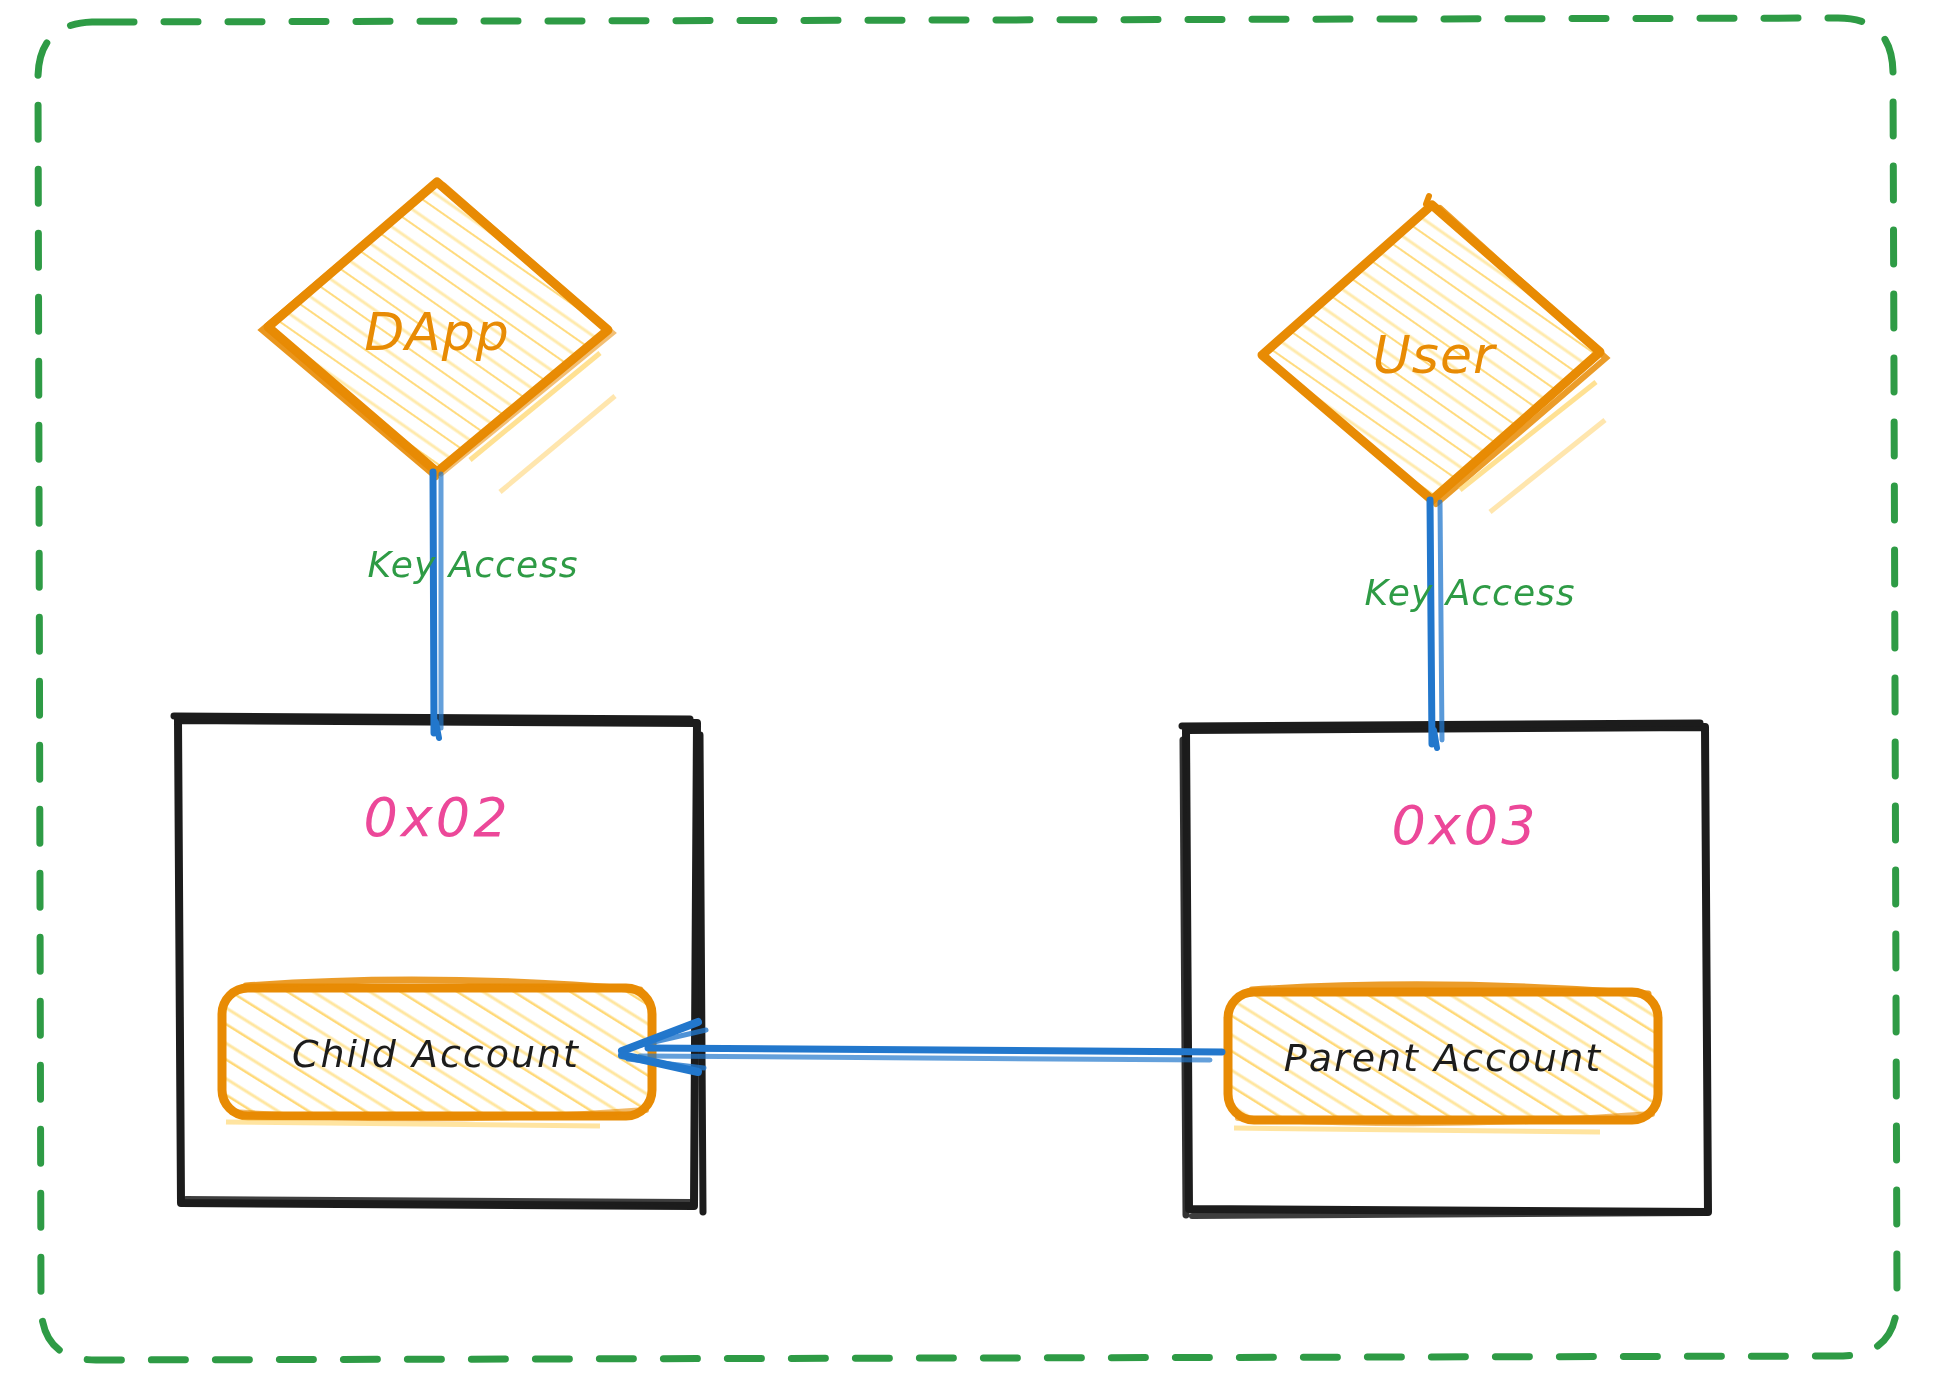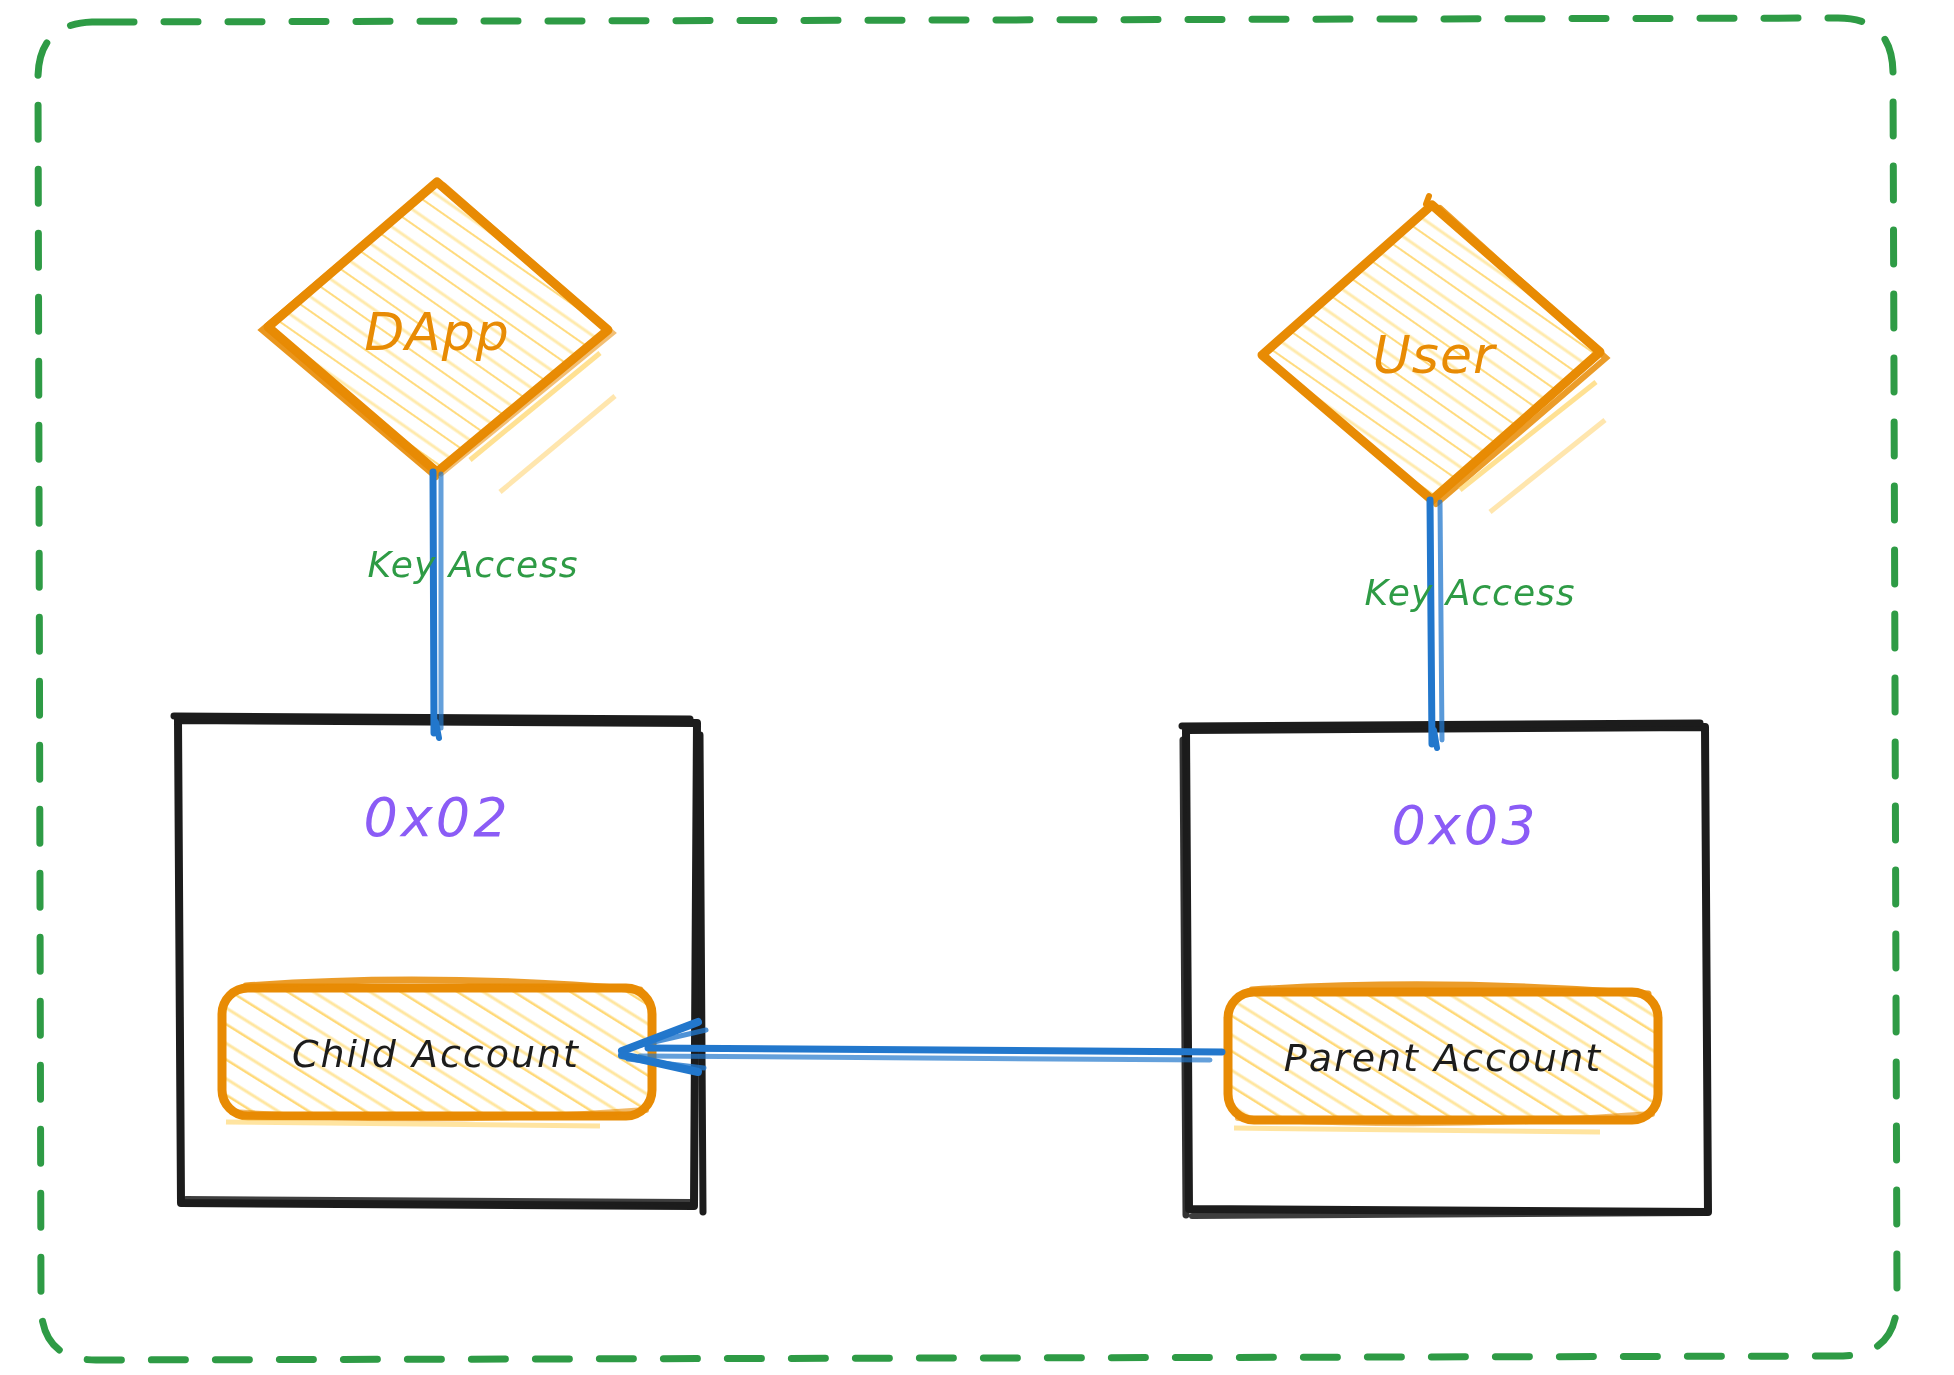--- a/index.html
+++ b/index.html
@@ -32,21 +32,21 @@
     user-select: none;
   }
   .lbl-node {
     color: #e88b04;
     font-size: 52px;
     font-weight: 400;
     font-style: italic;
     letter-spacing: 1px;
   }
   .lbl-addr {
-    color: #8b5cf6;
+    color: #ec4899;
     font-size: 54px;
     font-weight: 400;
     font-style: italic;
     letter-spacing: 3px;
   }
   .lbl-acct {
     color: #1c1c1c;
     font-size: 38px;
     font-weight: 400;
     font-style: italic;

